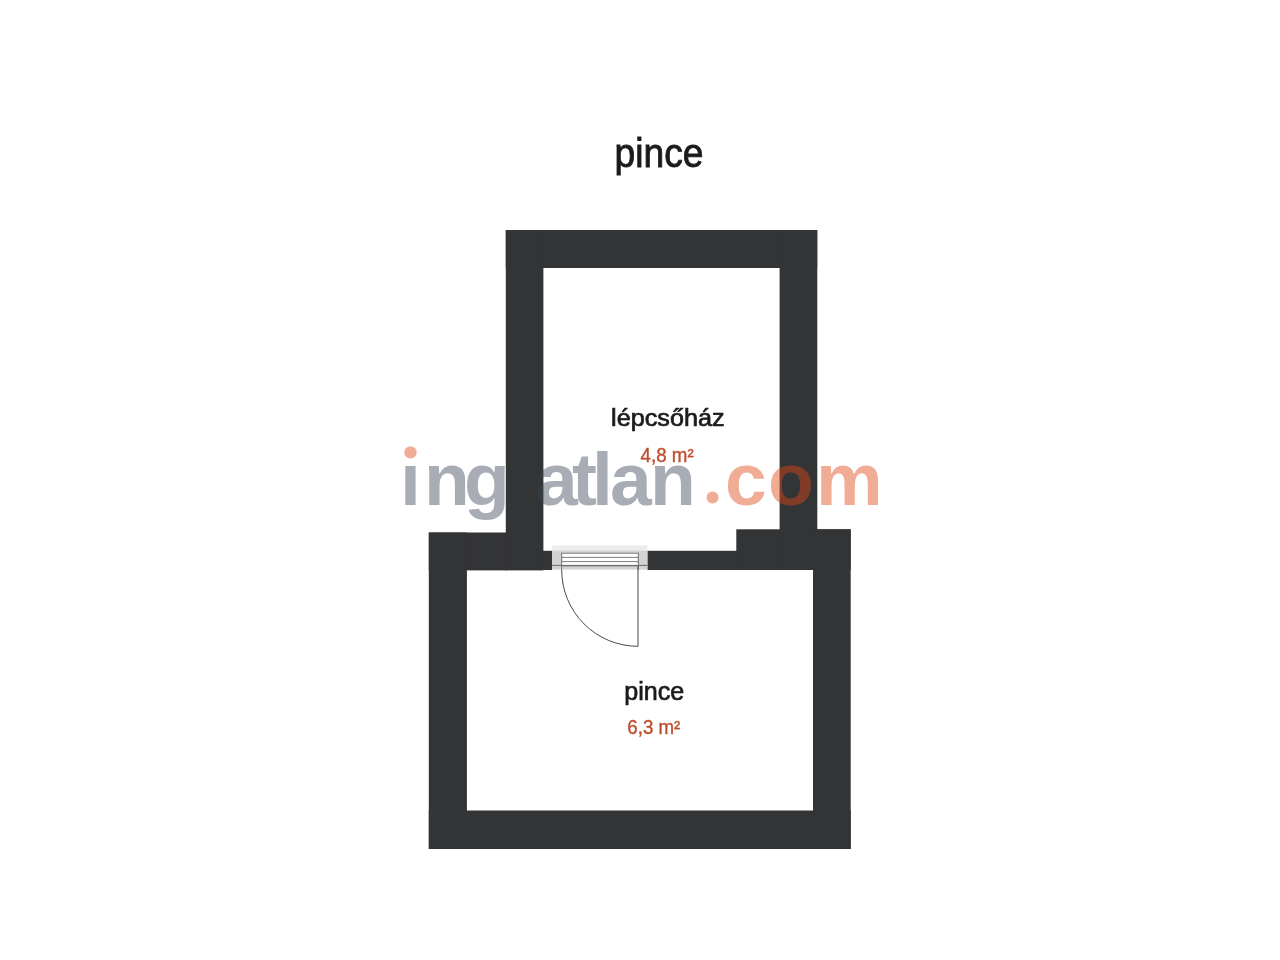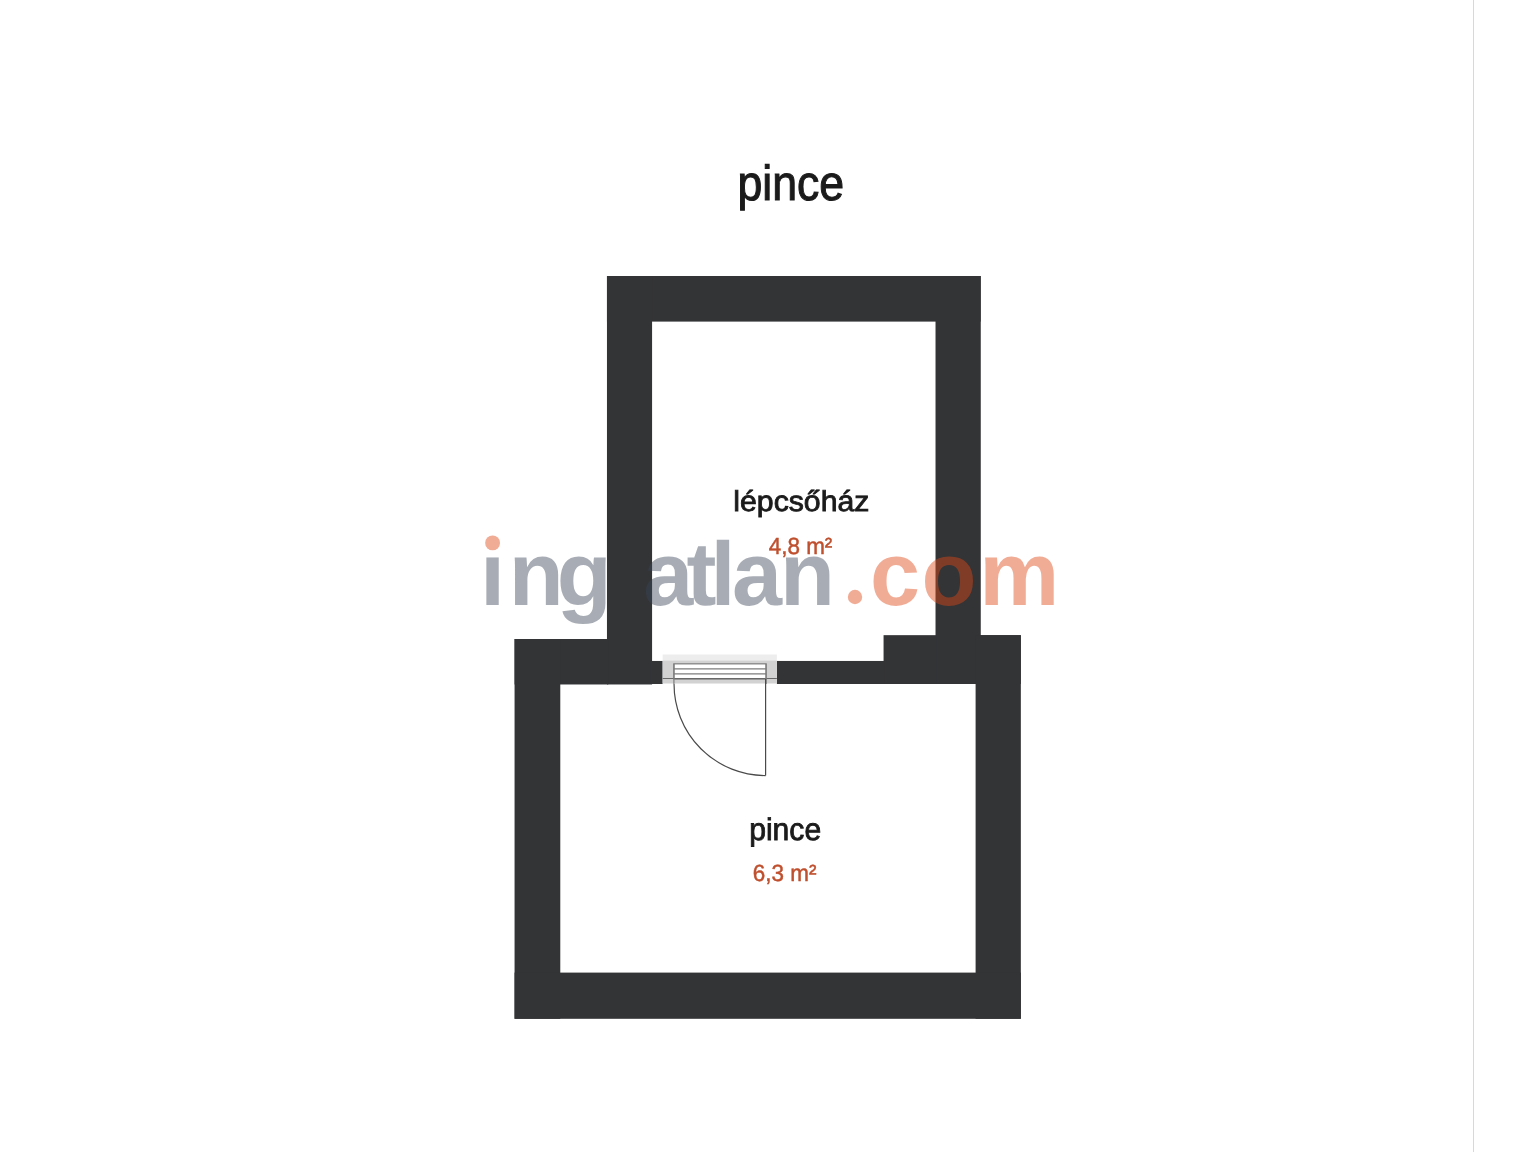--- a/index.html
+++ b/index.html
@@ -1,16 +1,16 @@
 <!DOCTYPE html>
 <html><head>
 <meta charset="utf-8">
 <style>
   html,body{margin:0;padding:0;background:#ffffff;}
-  .page{position:relative;width:1228px;height:960px;background:#4d7c0f;overflow:hidden;
+  .page{position:relative;width:1228px;height:960px;background:#f0abfc;overflow:hidden;
         font-family:"Liberation Sans", sans-serif;}
   svg{position:absolute;left:0;top:0;}
 </style>
 </head>
 <body>
 <div class="page">
 <svg width="1280" height="960" viewBox="0 0 1280 960">
 
   <rect x="0" y="0" width="1280" height="960" fill="#ffffff"></rect>
 

